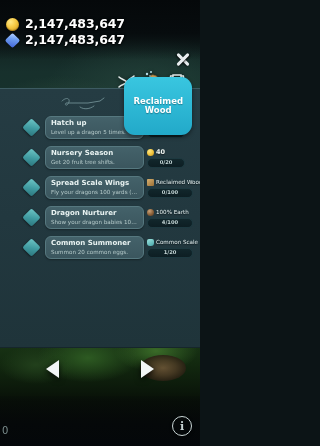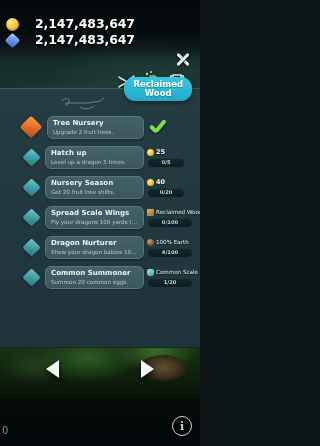--- a/index.html
+++ b/index.html
@@ -28,21 +28,21 @@
       border-radius:50%;
       background:radial-gradient(ellipse at 50% 50%, #6b5436 0%, #4a3a24 40%, #2a2114 70%, rgba(20,16,10,0) 100%);
       opacity:.9;}
   .bg-mist{position:absolute;left:0;top:300px;width:200px;height:40px;
       background:linear-gradient(180deg,rgba(120,170,150,0) 0%,rgba(130,180,160,.08) 60%,rgba(110,160,140,0) 100%);}
   .bg-dark-bottom{position:absolute;left:0;top:396px;width:200px;height:50px;
       background:linear-gradient(180deg,rgba(6,10,8,.2) 0%,#050809 55%,#04070a 100%);}
 
   
   .currencies{position:absolute;left:6px;top:18px;display:flex;flex-direction:column;gap:3px;z-index:8;}
-  .cur-row{display:flex;gap:16px;}
+  .cur-row{display:flex;gap:6px;}
   .cur-val{font-size:12.5px;font-weight:bold;color:#ffffff;letter-spacing:-.1px;
       text-shadow:0 1px 2px rgba(0,0,0,.95),0 0 3px rgba(0,0,0,.8);line-height:1;}
   .coin-ico{width:13px;height:13px;border-radius:50%;flex:0 0 13px;
       background:radial-gradient(circle at 35% 30%, #ffe886 0%, #f5c842 45%, #c99520 100%);
       box-shadow:0 0 2px rgba(0,0,0,.7),inset 0 -1px 1px rgba(140,95,12,.6);}
   .gem-ico{width:13px;height:13px;flex:0 0 13px;position:relative;}
   .gem-ico:before{content:"";position:absolute;left:1px;top:1px;width:11px;height:11px;
       background:linear-gradient(145deg,#b9d4ff 0%,#6f9ef0 40%,#3f62d6 100%);
       transform:rotate(45deg);border-radius:2px;
       box-shadow:0 0 2px rgba(0,0,0,.7);}
@@ -61,21 +61,21 @@
   .panel{position:absolute;left:0;top:88px;width:200px;height:258px;z-index:7;
       background:linear-gradient(180deg,#253c43 0%,#22383f 50%,#1f343a 100%);
       border-top:1px solid #3d5b62;border-bottom:1px solid #16262b;}
   .panel-head{position:relative;height:24px;}
   .goals-title{position:absolute;left:7px;top:4px;font-size:15px;font-weight:bold;
       color:#cfe3e6;letter-spacing:.3px;text-shadow:0 1px 2px rgba(0,0,0,.6);}
   .head-squiggle{position:absolute;left:60px;top:6px;opacity:.55;}
 
   .tooltip{position:absolute;right:8px;top:-12px;z-index:12;
       background:linear-gradient(180deg,#39c6e0 0%,#22a9c9 100%);
-      border-radius:11px;padding:3px 9px;text-align:center;
+      border-radius:11px;padding:20px 9px;text-align:center;
       box-shadow:0 2px 4px rgba(0,0,0,.45);}
   .tooltip-txt{font-size:8.5px;font-weight:bold;color:#ffffff;line-height:1.08;
       text-shadow:0 1px 1px rgba(0,0,0,.3);white-space:pre-line;}
 
   
   .goal-list{position:absolute;left:0;top:24px;width:200px;height:234px;overflow:hidden;}
   .goal-row{position:relative;height:29px;margin:0 0 1px 0;display:flex;align-items:center;}
 
   .gem-marker{width:19px;height:19px;margin-left:22px;flex:0 0 19px;position:relative;}
   .gem-marker i{position:absolute;left:3px;top:3px;width:13px;height:13px;display:block;
@@ -192,32 +192,20 @@
         <path d="M20 12 C24 15 30 14 34 11" stroke="#9fc2c6" stroke-width="1" fill="none" stroke-linecap="round"></path>
       </svg>
       <div class="tooltip">
         <div class="tooltip-txt">Reclaimed
 Wood</div>
       </div>
     </div>
 
     <div class="goal-list">
 
-      <div class="goal-row">
-        <div class="gem-marker gem-orange">
-            <i></i>
-          </div>
-        <div class="goal-card">
-          <div class="goal-name">Tree Nursery</div>
-          <div class="goal-desc">Upgrade 2 fruit trees.</div>
-        </div>
-        <div class="reward-col">
-          <div class="check"></div>
-        </div>
-      </div>
 
       <div class="goal-row">
         <div class="gem-marker gem-teal">
             <i></i>
           </div>
         <div class="goal-card">
           <div class="goal-name">Hatch up</div>
           <div class="goal-desc">Level up a dragon 5 times.</div>
         </div>
         <div class="reward-col">

